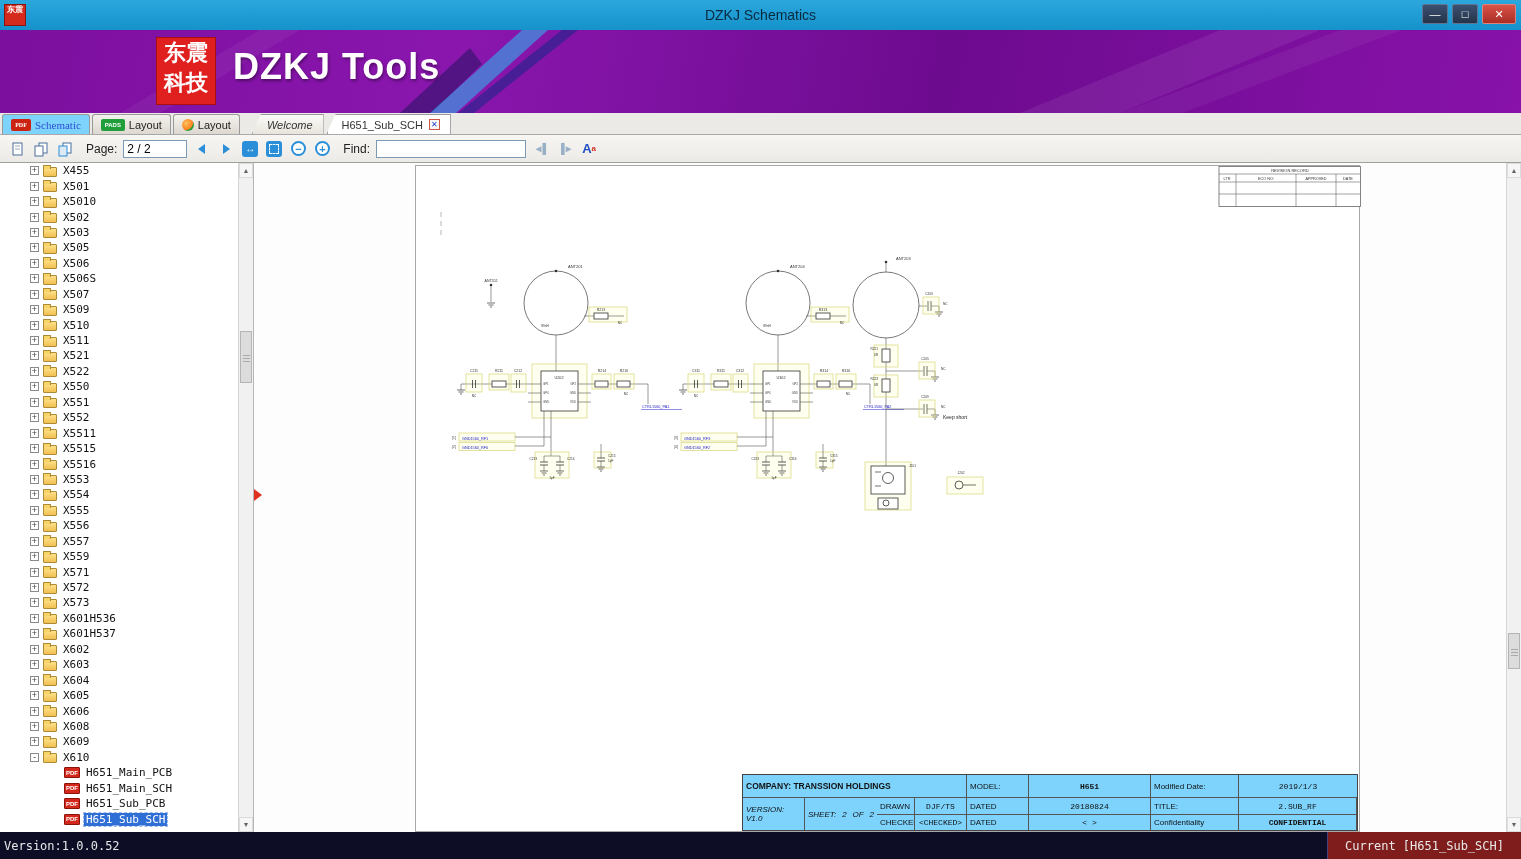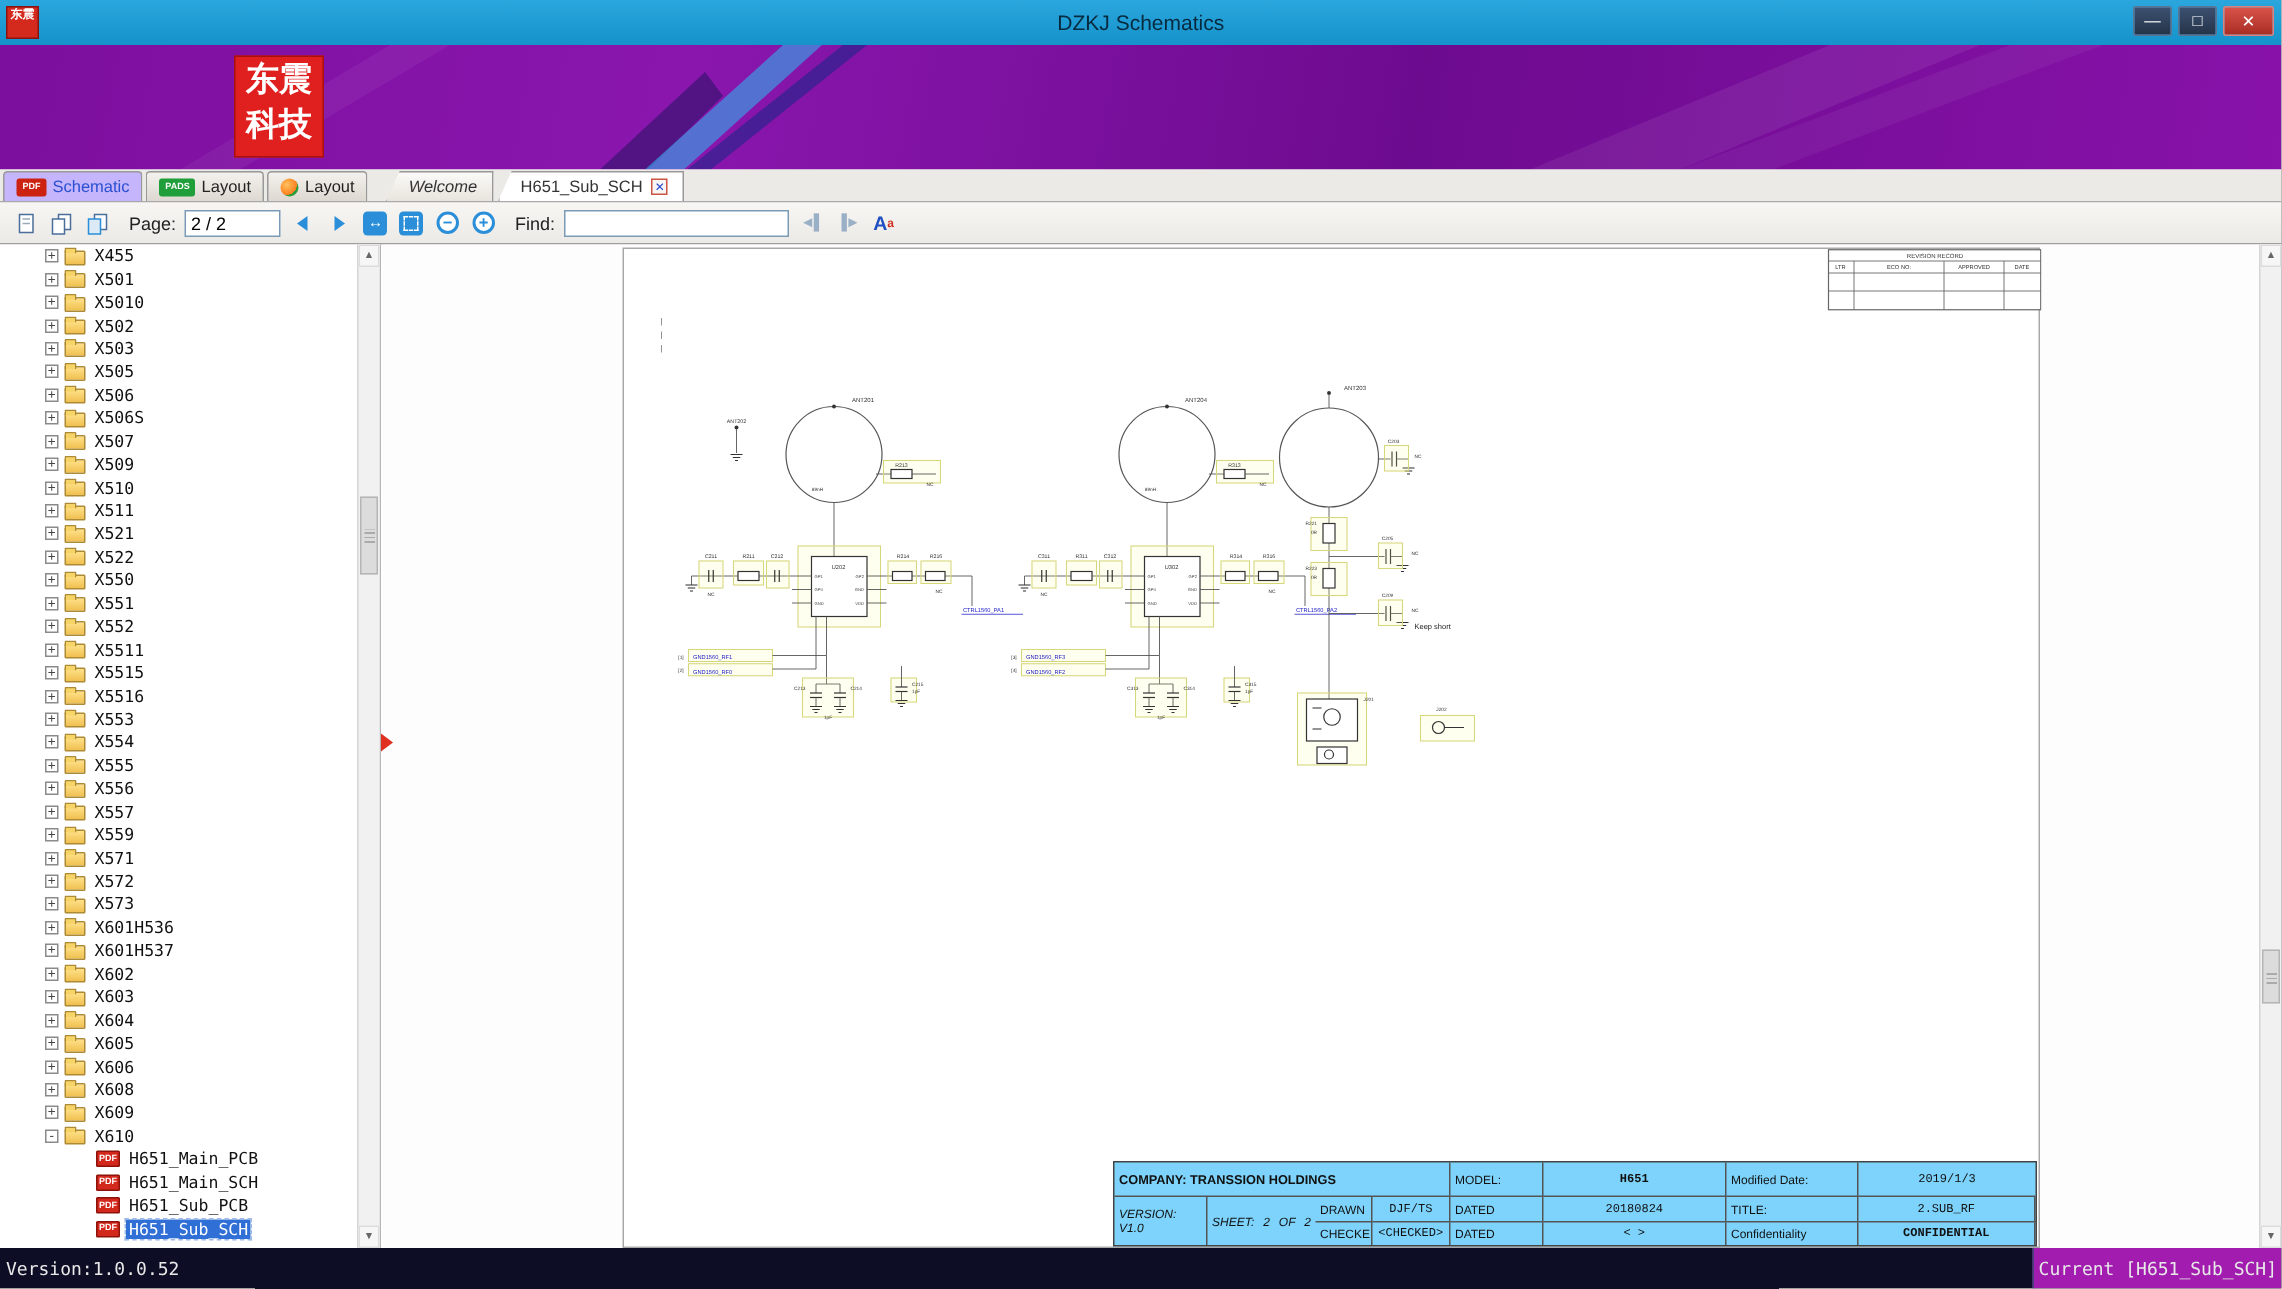--- a/index.html
+++ b/index.html
@@ -31,21 +31,21 @@
     letter-spacing:1px; text-shadow:1px 2px 3px rgba(0,0,0,.4); }
   .subtitle { position:absolute; right:112px; top:26px; font-size:27px; color:#fff;
     text-shadow:1px 1px 2px rgba(0,0,0,.35); }
 
   
   .tabbar { position:absolute; top:113px; left:0; right:0; height:22px; background:#eceae6;
     border-bottom:1px solid #a9a9a9; display:flex; align-items:flex-end; }
   .mtab { height:20px; padding:0 8px; display:flex; align-items:center; gap:4px; font-size:11px;
     border:1px solid #999; border-bottom:none; border-radius:3px 3px 0 0;
     background:linear-gradient(#f4f2ee,#ddd8d0); margin-left:2px; color:#222; cursor:default; }
-  .mtab.active { background:#c4b5fd; color:#2b50d0; }
+  .mtab.active { background:#7dd3fc; color:#2b50d0;font-family:Liberation Serif, serif; }
   .badge-pdf { width:20px; height:12px; background:#cc2211; color:#fff; font-size:6px; font-weight:bold;
     display:flex; align-items:center; justify-content:center; border-radius:2px; }
   .badge-pads { width:24px; height:12px; background:#1f9e3a; color:#fff; font-size:6px; font-weight:bold;
     display:flex; align-items:center; justify-content:center; border-radius:2px; }
   .share-ic { width:12px; height:12px; border-radius:50%;
     background:radial-gradient(circle at 35% 35%, #ffc25e, #ff7f1f 60%, #2f9e3a 61%); }
   .doctab { height:20px; padding:0 10px 0 14px; display:flex; align-items:center; gap:6px; font-size:11px;
     border:1px solid #999; border-bottom:none; background:linear-gradient(#fbfaf8,#e8e4dd); color:#333;
     clip-path:polygon(9px 0, 100% 0, 100% 100%, 0 100%); margin-left:3px; cursor:default;justify-content:flex-end; }
   .doctab.first { margin-left:12px; font-style:italic; }
@@ -123,22 +123,22 @@
   .tc.b { font-weight:bold; } .tc.c { justify-content:center;font-family:Liberation Mono, monospace; }
   .tc.company { grid-column:1/5; font-size:8.5px; }
   .tc.span23 { grid-row:2/4; border-bottom:none;font-style:italic; }
   .sheetgap { display:inline-block; width:10px; }
 
   
   .statusbar { position:absolute; left:0; right:0; bottom:0; height:27px; background:#0d0d26;
     color:#e8e8e8; display:flex; align-items:center; font-family:"DejaVu Sans Mono",monospace;
     font-size:12px; }
   .status-left { margin-left:4px; }
-  .status-right { margin-left:auto; height:100%; display:flex; align-items:center; padding:0 3px;
-    background:#a21caf; border-left:1px solid #44447a; }
+  .status-right { margin-left:auto; height:100%; display:flex; align-items:center; padding:0 17px;
+    background:#7f1d1d; border-left:1px solid #44447a; }
 </style>
 </head>
 <body>
 
 <div class="window">
 
   <div class="titlebar">
     <div class="app-icon">东震</div>
     <div class="win-title">DZKJ Schematics</div>
     <div class="win-controls">
@@ -154,20 +154,21 @@
       <polygon points="400,83 470,18 482,34 432,83" fill="rgba(15,18,80,0.45)"></polygon>
       <polygon points="430,83 522,0 548,0 456,83" fill="rgba(40,190,240,0.55)"></polygon>
       <polygon points="458,83 562,0 578,0 474,83" fill="rgba(10,40,130,0.5)"></polygon>
       <polygon points="1020,83 1220,0 1320,0 1120,83" fill="rgba(255,255,255,0.07)"></polygon>
       <polygon points="1120,83 1340,0 1402,0 1182,83" fill="rgba(255,255,255,0.05)"></polygon>
     </svg>
     <div class="logo">
       <div>东震</div>
       <div>科技</div>
     </div>
+    <div class="brand">DZKJ Tools</div>
   </div>
 
   <div class="tabbar">
     <div class="mtab active">
       <span class="badge-pdf">PDF</span>
       <span>Schematic</span>
     </div>
     <div class="mtab">
       <span class="badge-pads">PADS</span>
       <span>Layout</span>

